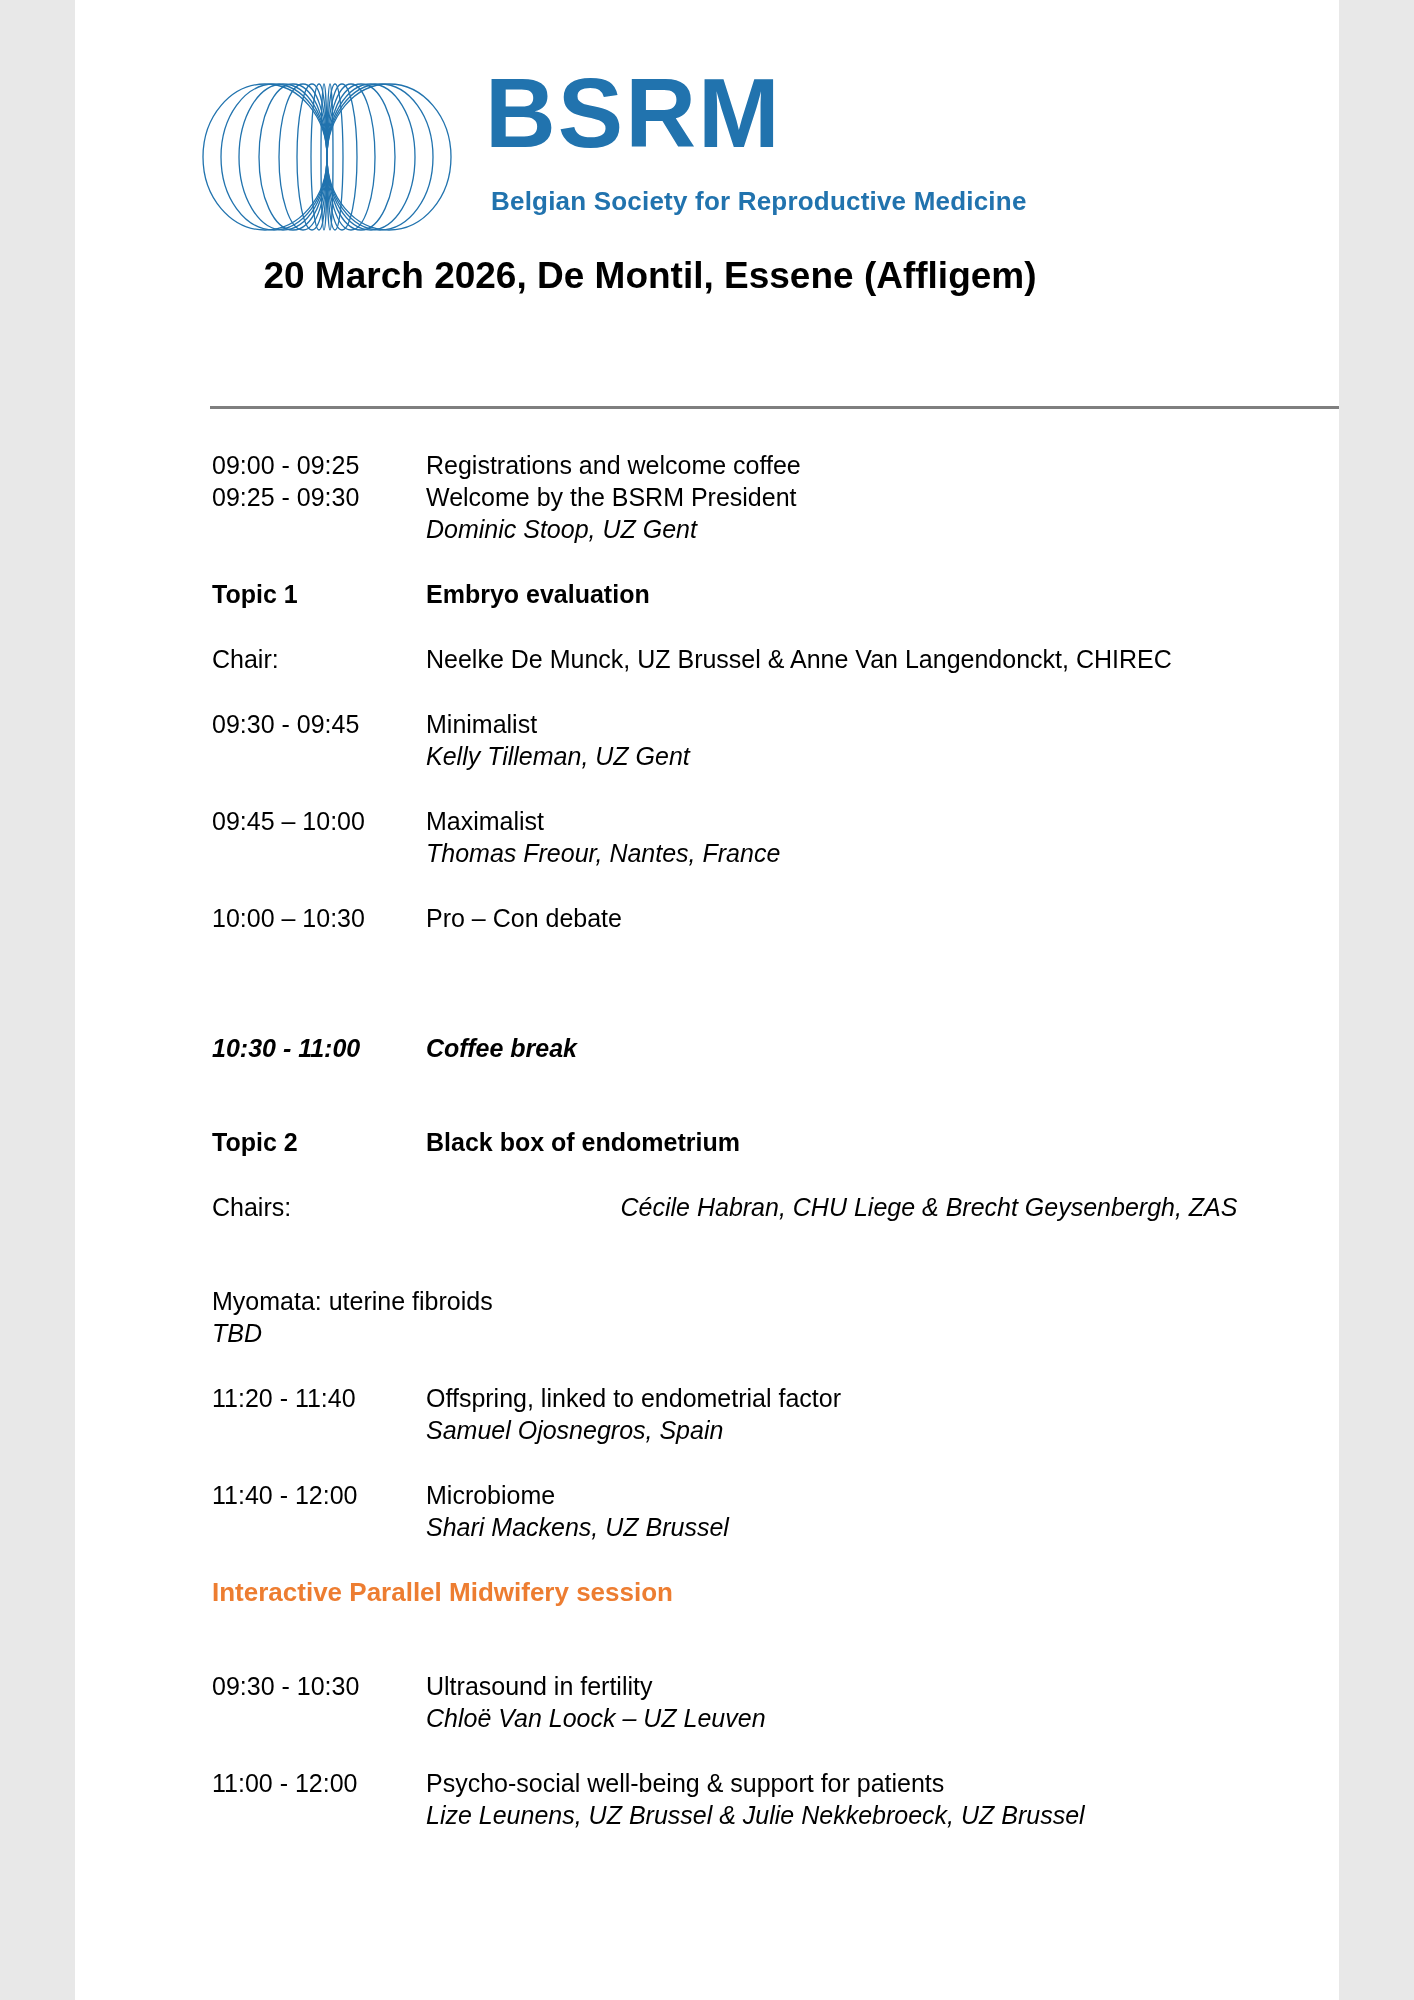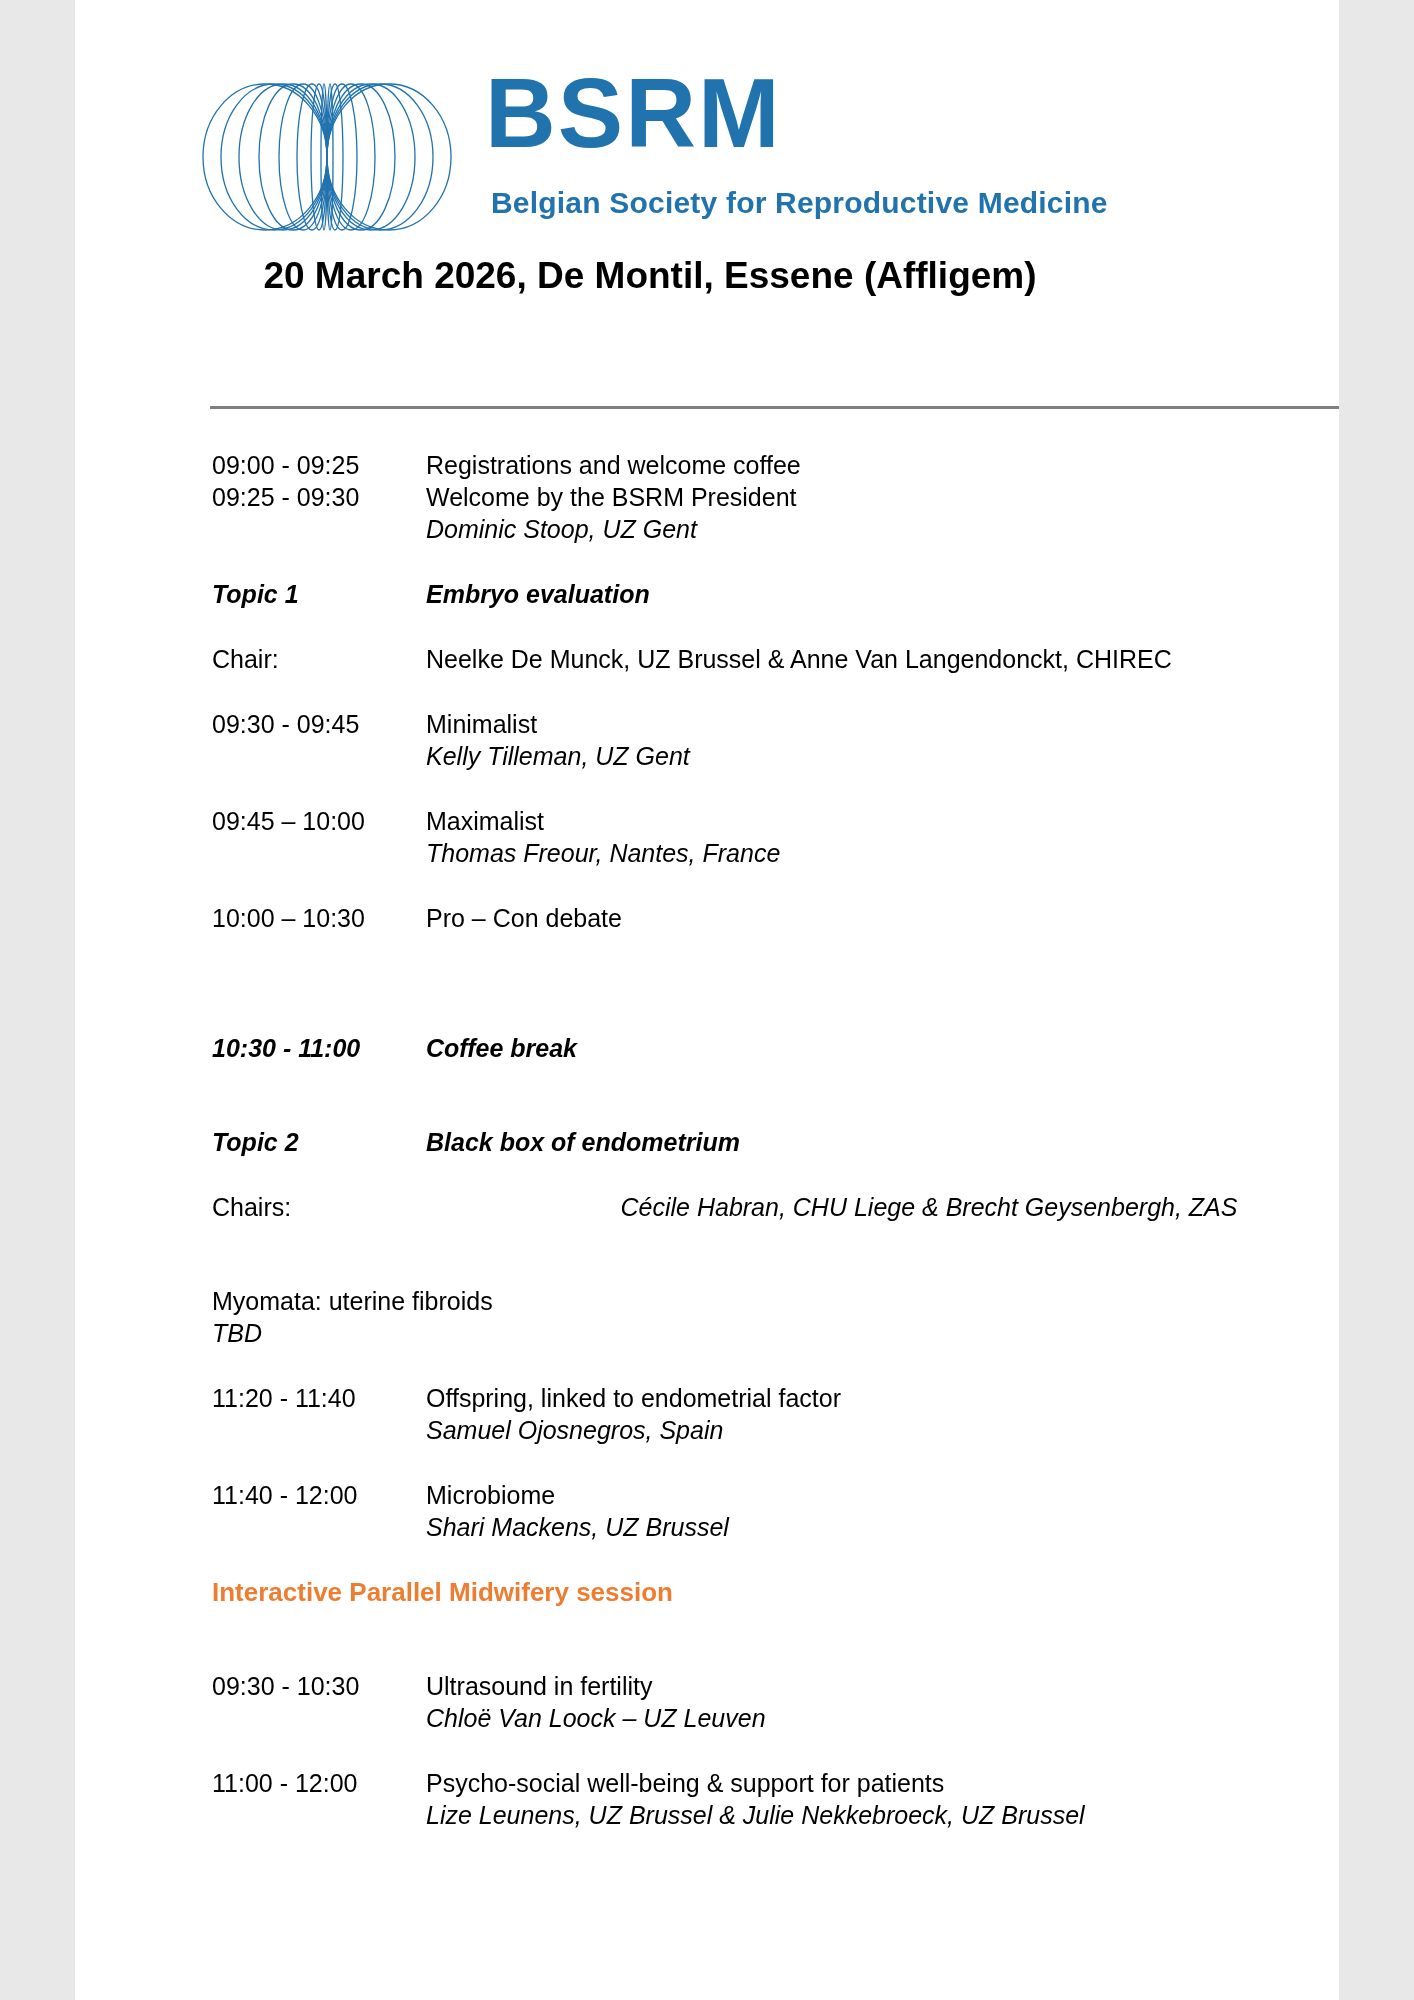--- a/index.html
+++ b/index.html
@@ -15,21 +15,21 @@
 
   
   .logo-icon { position:absolute; left:126px; top:82px; width:252px; height:150px; }
   .brand {
     position:absolute; left:410px; top:64px;
     font-size:98px; font-weight:bold; letter-spacing:2px;
     color:var(--brand-blue); line-height:1;
   }
   .tagline {
     position:absolute; left:416px; top:186px;
-    font-size:30px; font-weight:bold; letter-spacing:0.2px;
+    font-size:26px; font-weight:bold; letter-spacing:0.2px;
     color:var(--brand-blue);
   }
 
   
   .doc-title {
     position:absolute; left:0; top:250px; width:1150px;
     text-align:center; font-size:37px; font-weight:bold; line-height:52px;
   }
 
   .rule {
@@ -42,21 +42,21 @@
   .row { display:flex; }
   .cell-time { width:214px; flex:0 0 214px; }
   .cell-content { flex:1; }
   .row-speaker { font-style:italic; }
 
   .gap-none   { margin-top:0; }
   .gap-medium { margin-top:33px; }
   .gap-large  { margin-top:62px; }
   .gap-xlarge { margin-top:98px; }
 
-  .row--topic .cell-time, .row--topic .row-title { font-weight:bold;font-style:italic; }
+  .row--topic .cell-time, .row--topic .row-title { font-weight:bold; }
   .row--chair-italic .row-title { font-style:italic;text-align:center; }
   .row--break .cell-time, .row--break .row-title { font-weight:bold; font-style:italic; }
 
   .section-heading {
     color:var(--accent-orange);
     font-weight:bold; font-size:26px; line-height:32px;
   }
 </style>
 </head>
 <body>

